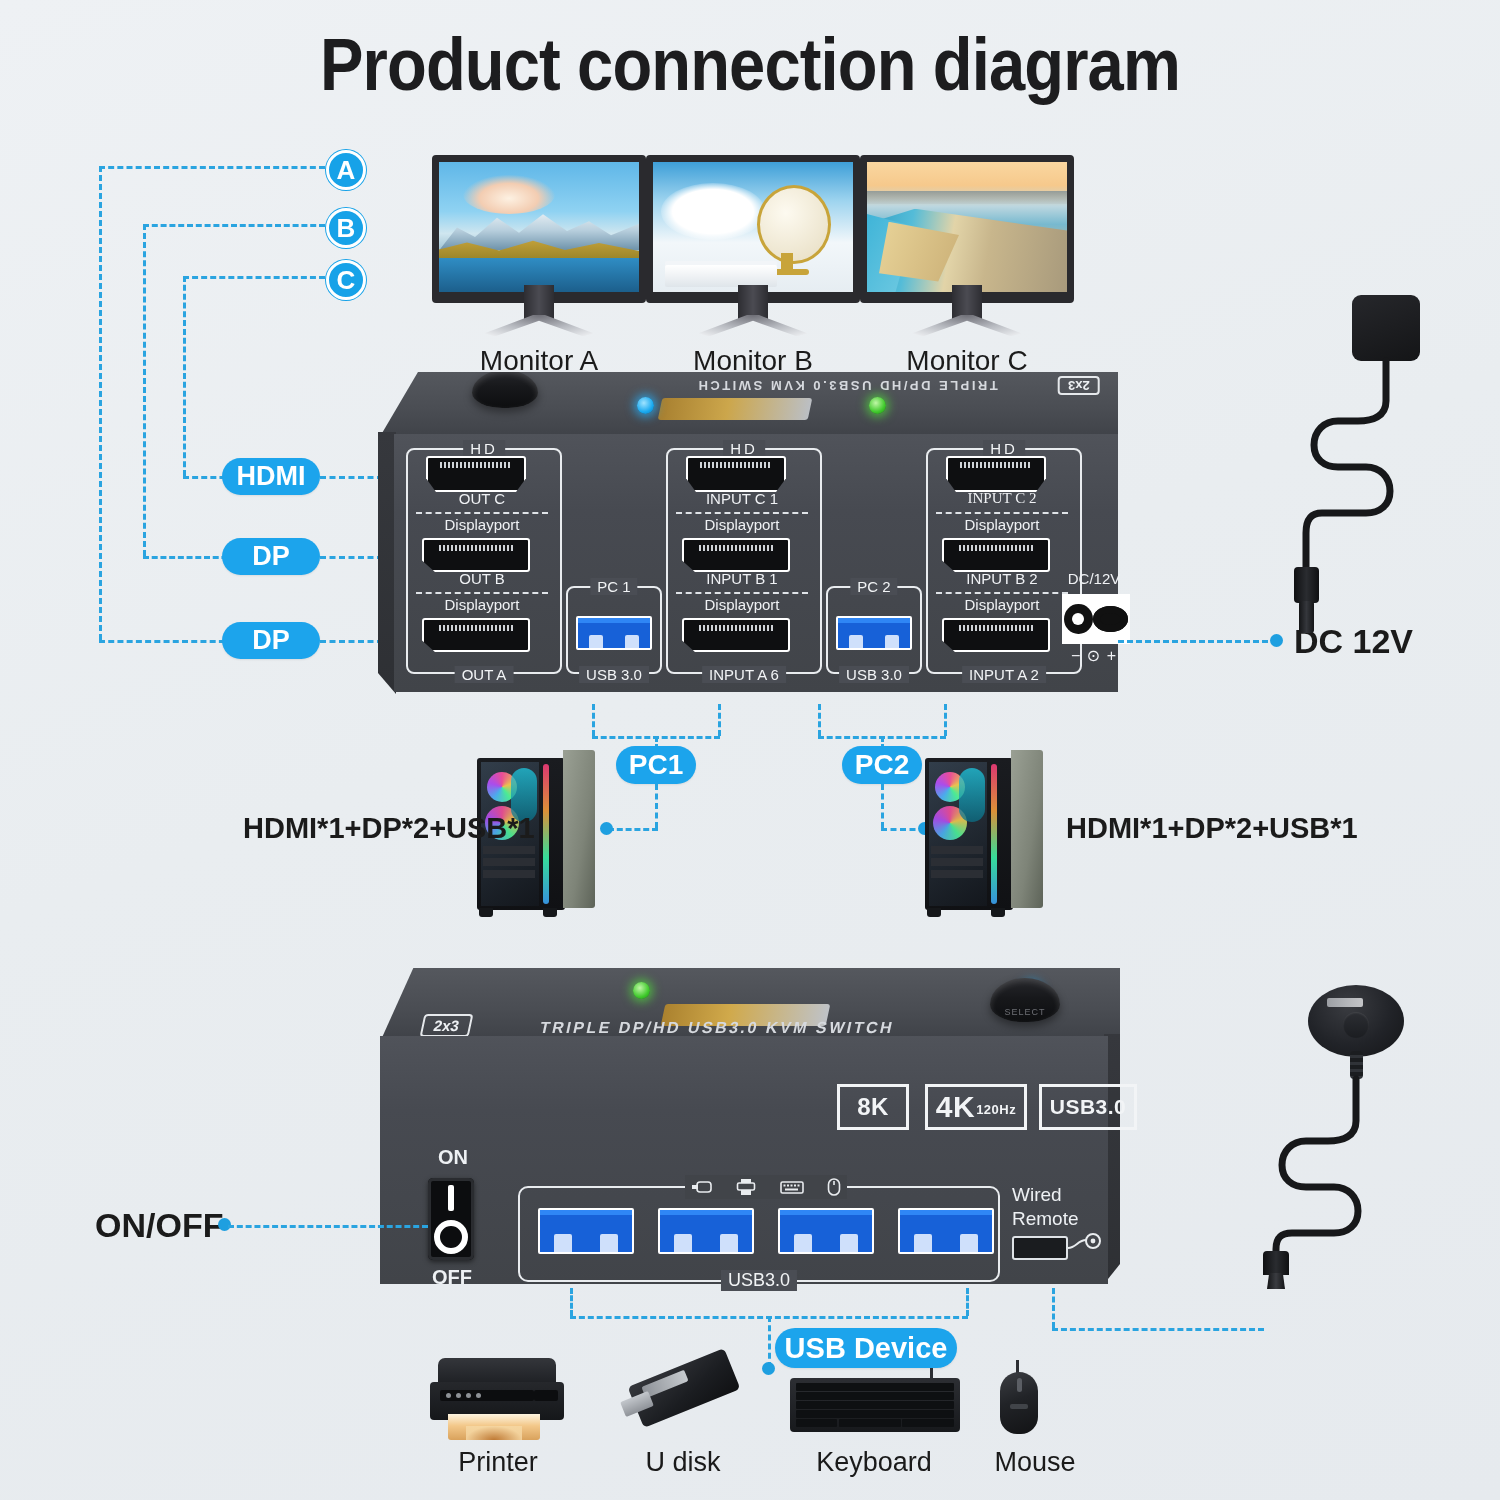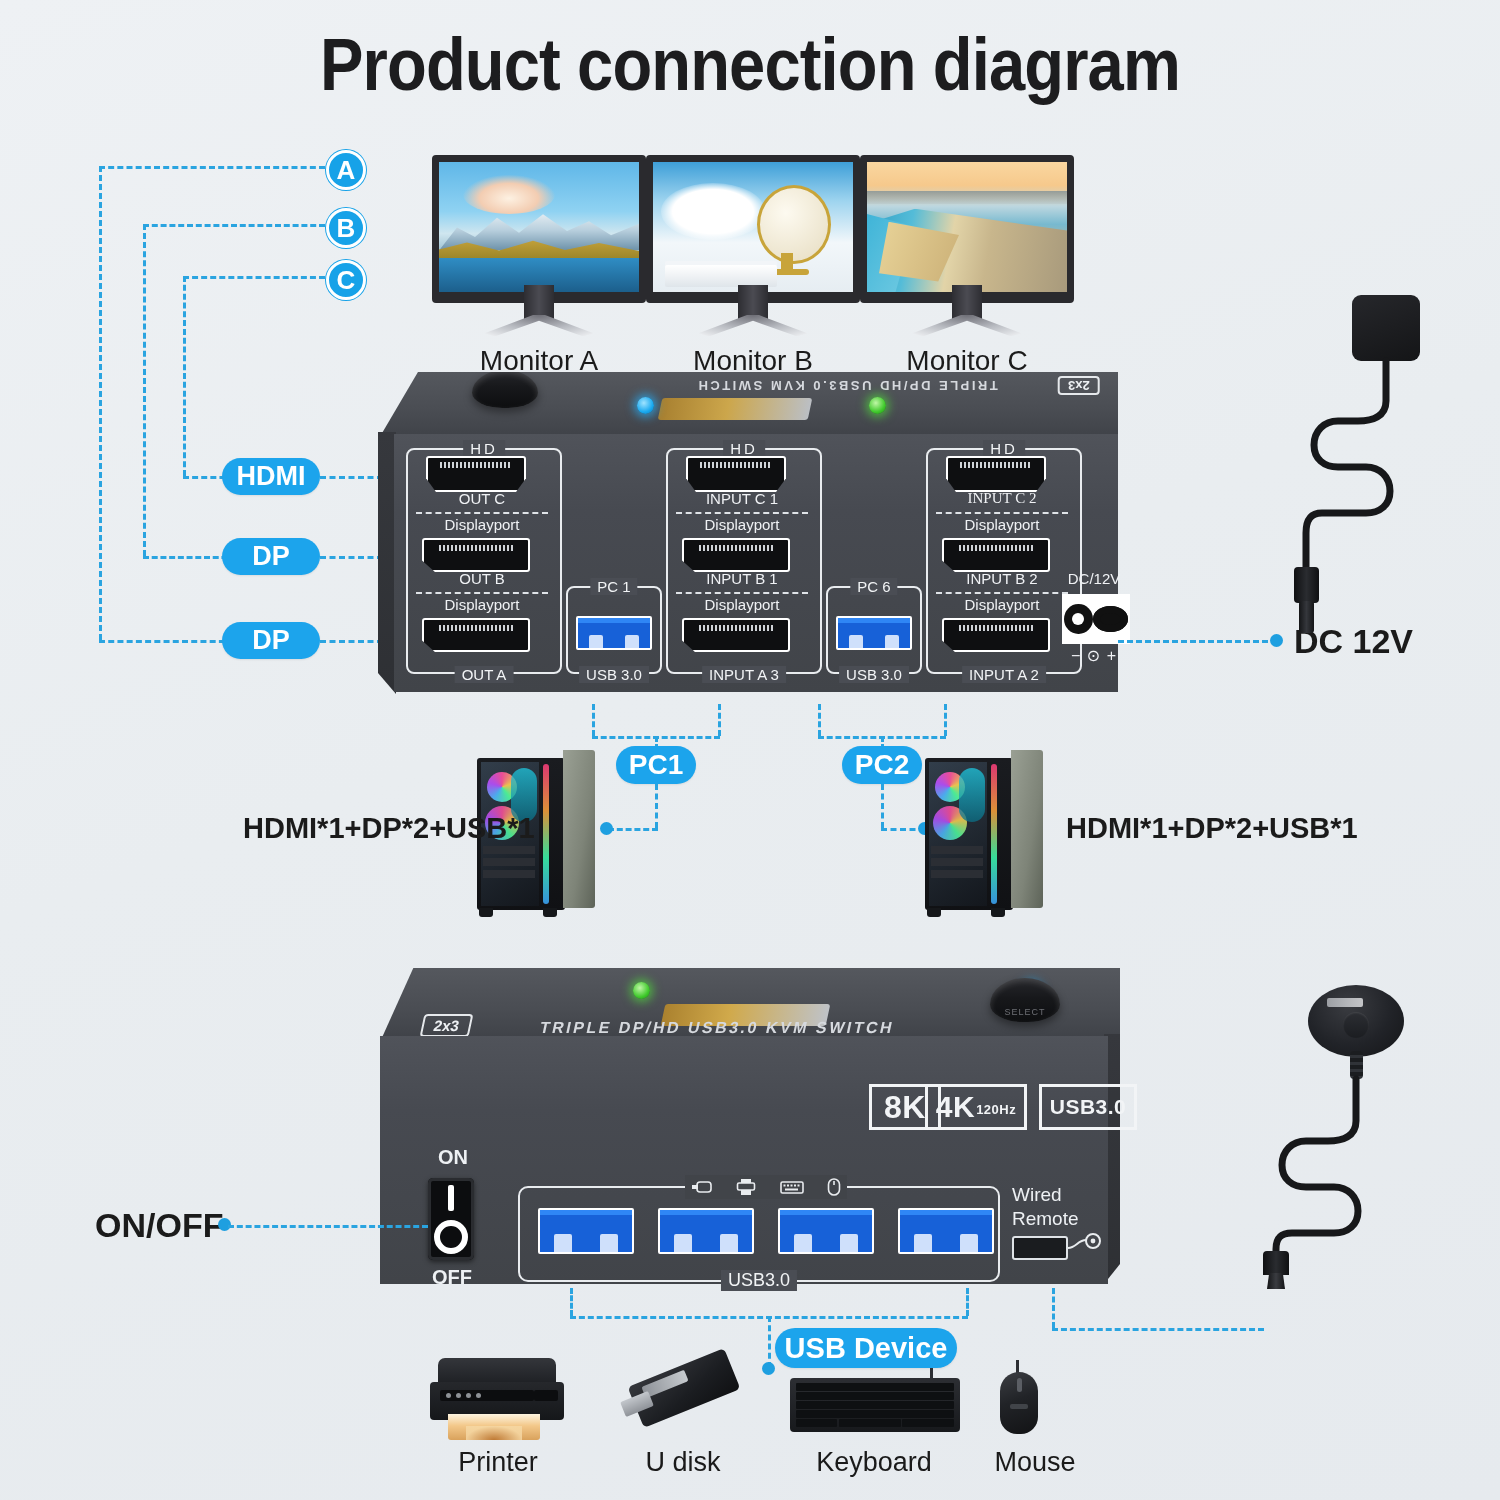--- a/index.html
+++ b/index.html
@@ -268,34 +268,34 @@
       <span class="grp-lbl" style="left:50%;top:-10px;">PC 1</span>
       <span class="grp-lbl" style="left:50%;bottom:-11px;">USB 3.0</span>
     </div>
     <div class="usb-port" style="left:182px;top:182px;width:72px;height:30px;">
         <i></i>
         <i></i>
       </div>
 
     <div class="grp" style="left:272px;top:14px;width:152px;height:222px;">
       <span class="grp-lbl" style="left:50%;top:-10px;letter-spacing:3px;">HD</span>
-      <span class="grp-lbl" style="left:50%;bottom:-11px;">INPUT A 3</span>
+      <span class="grp-lbl" style="left:50%;bottom:-11px;">INPUT A 6</span>
     </div>
     <div class="hdmi-port" style="left:292px;top:22px;width:96px;height:32px;"></div>
     <span class="port-lbl" style="left:348px;top:56px;">INPUT C 1</span>
     <div class="sep" style="left:282px;top:78px;width:132px;"></div>
     <span class="port-lbl" style="left:348px;top:82px;">Displayport</span>
     <div class="dp-port" style="left:288px;top:104px;width:104px;height:30px;"></div>
     <span class="port-lbl" style="left:348px;top:136px;">INPUT B 1</span>
     <div class="sep" style="left:282px;top:158px;width:132px;"></div>
     <span class="port-lbl" style="left:348px;top:162px;">Displayport</span>
     <div class="dp-port" style="left:288px;top:184px;width:104px;height:30px;"></div>
 
     <div class="grp" style="left:432px;top:152px;width:92px;height:84px;">
-      <span class="grp-lbl" style="left:50%;top:-10px;">PC 6</span>
+      <span class="grp-lbl" style="left:50%;top:-10px;">PC 2</span>
       <span class="grp-lbl" style="left:50%;bottom:-11px;">USB 3.0</span>
     </div>
     <div class="usb-port" style="left:442px;top:182px;width:72px;height:30px;">
         <i></i>
         <i></i>
       </div>
 
     <div class="grp" style="left:532px;top:14px;width:152px;height:222px;">
       <span class="grp-lbl" style="left:50%;top:-10px;letter-spacing:3px;">HD</span>
       <span class="grp-lbl" style="left:50%;bottom:-11px;">INPUT A 2</span>
@@ -401,21 +401,21 @@
     <div class="abs brandline" style="left:160px;top:51px;font-size:16px;transform:skewX(-12deg);">TRIPLE DP/HD USB3.0 KVM SWITCH</div>
     <div class="knob abs" style="left:610px;top:10px;width:70px;height:44px;">
       <span style="position:absolute;left:0;right:0;bottom:5px;text-align:center;color:#6d6f74;font-size:9px;letter-spacing:1px;">SELECT</span>
     </div>
   </div>
 
   <div class="kvm-side" style="position:absolute;right:0;top:66px;width:16px;height:250px;clip-path:polygon(0% 0%,100% 0%,100% 92%,0% 100%);"></div>
 
   <div class="kvm-face" style="position:absolute;left:0;top:68px;width:728px;height:248px;">
 
-    <div class="abs spec" style="left:457px;top:48px;width:66px;height:40px;font-size:32px;margin-left:32px;">
+    <div class="abs spec" style="left:457px;top:48px;width:66px;height:40px;font-size:24px;">
       <span>8K</span>
     </div>
     <div class="abs spec" style="left:545px;top:48px;width:96px;height:40px;font-size:30px;gap:1px;text-align:center;">
       <span>4K</span>
       <span style="font-size:13px;align-self:center;margin-top:5px;">120Hz</span>
     </div>
     <div class="abs spec" style="left:659px;top:48px;width:92px;height:40px;font-size:21px;">
       <span>USB3.0</span>
     </div>
 

